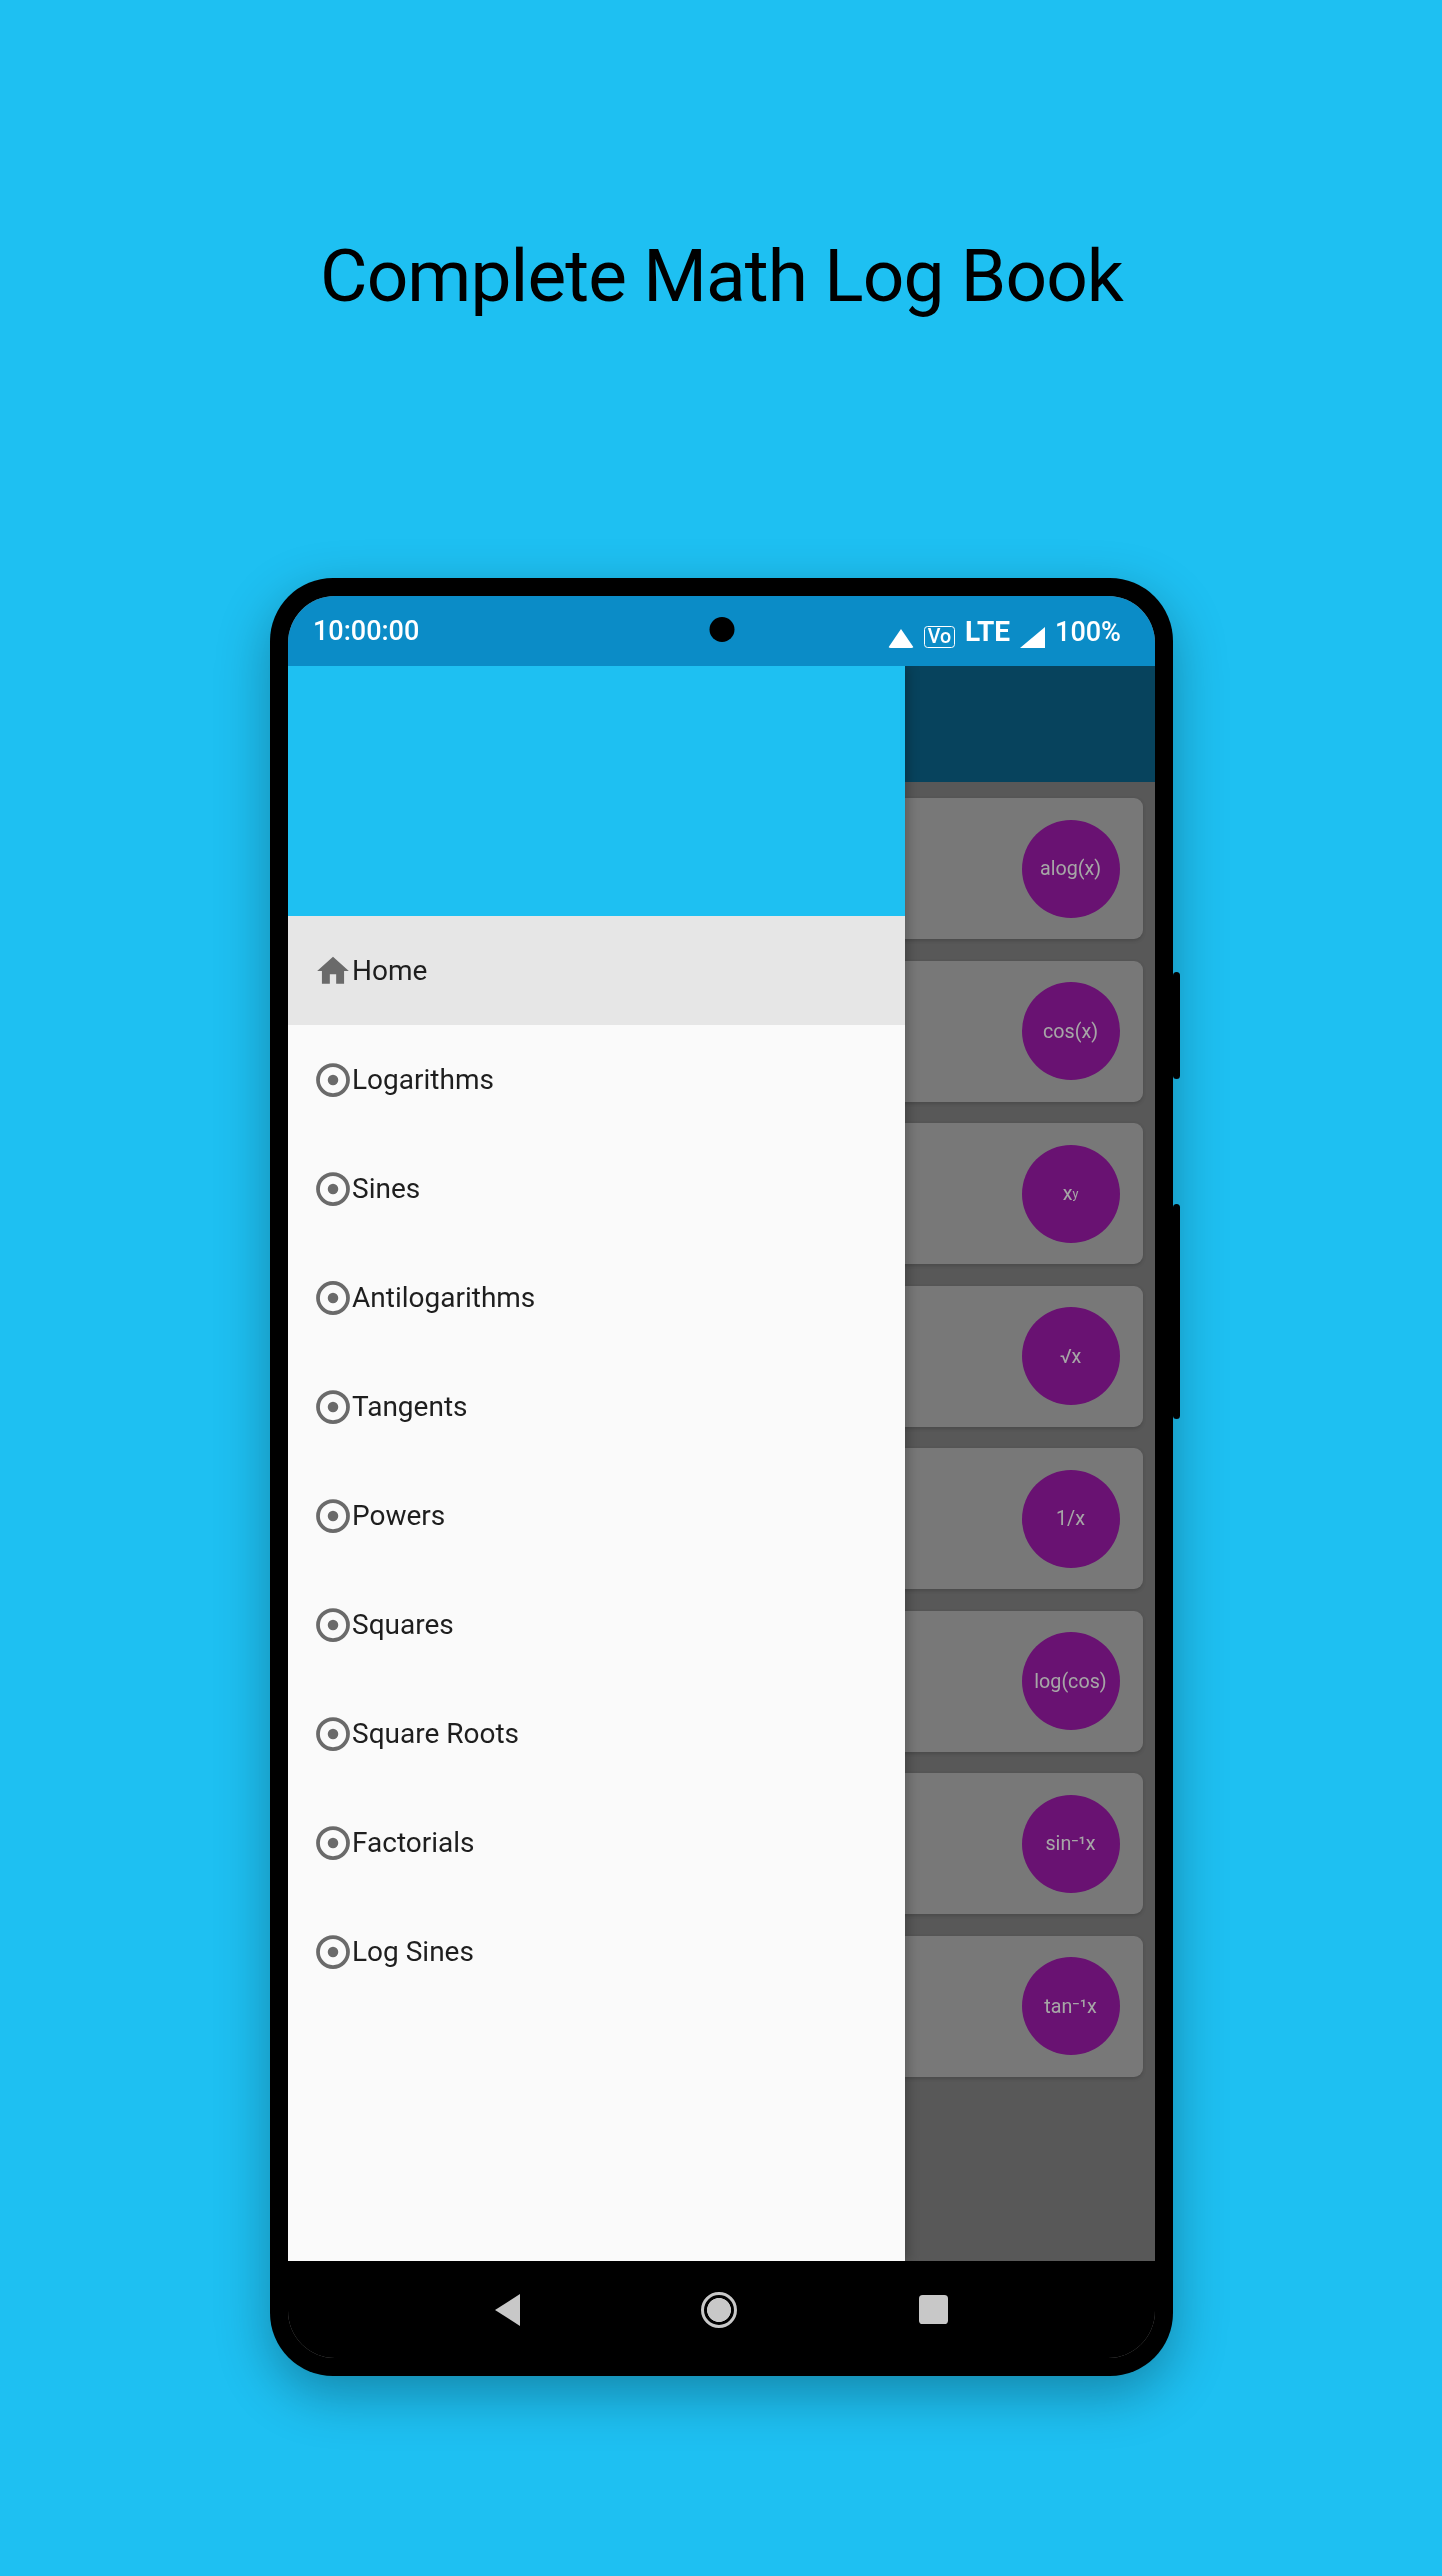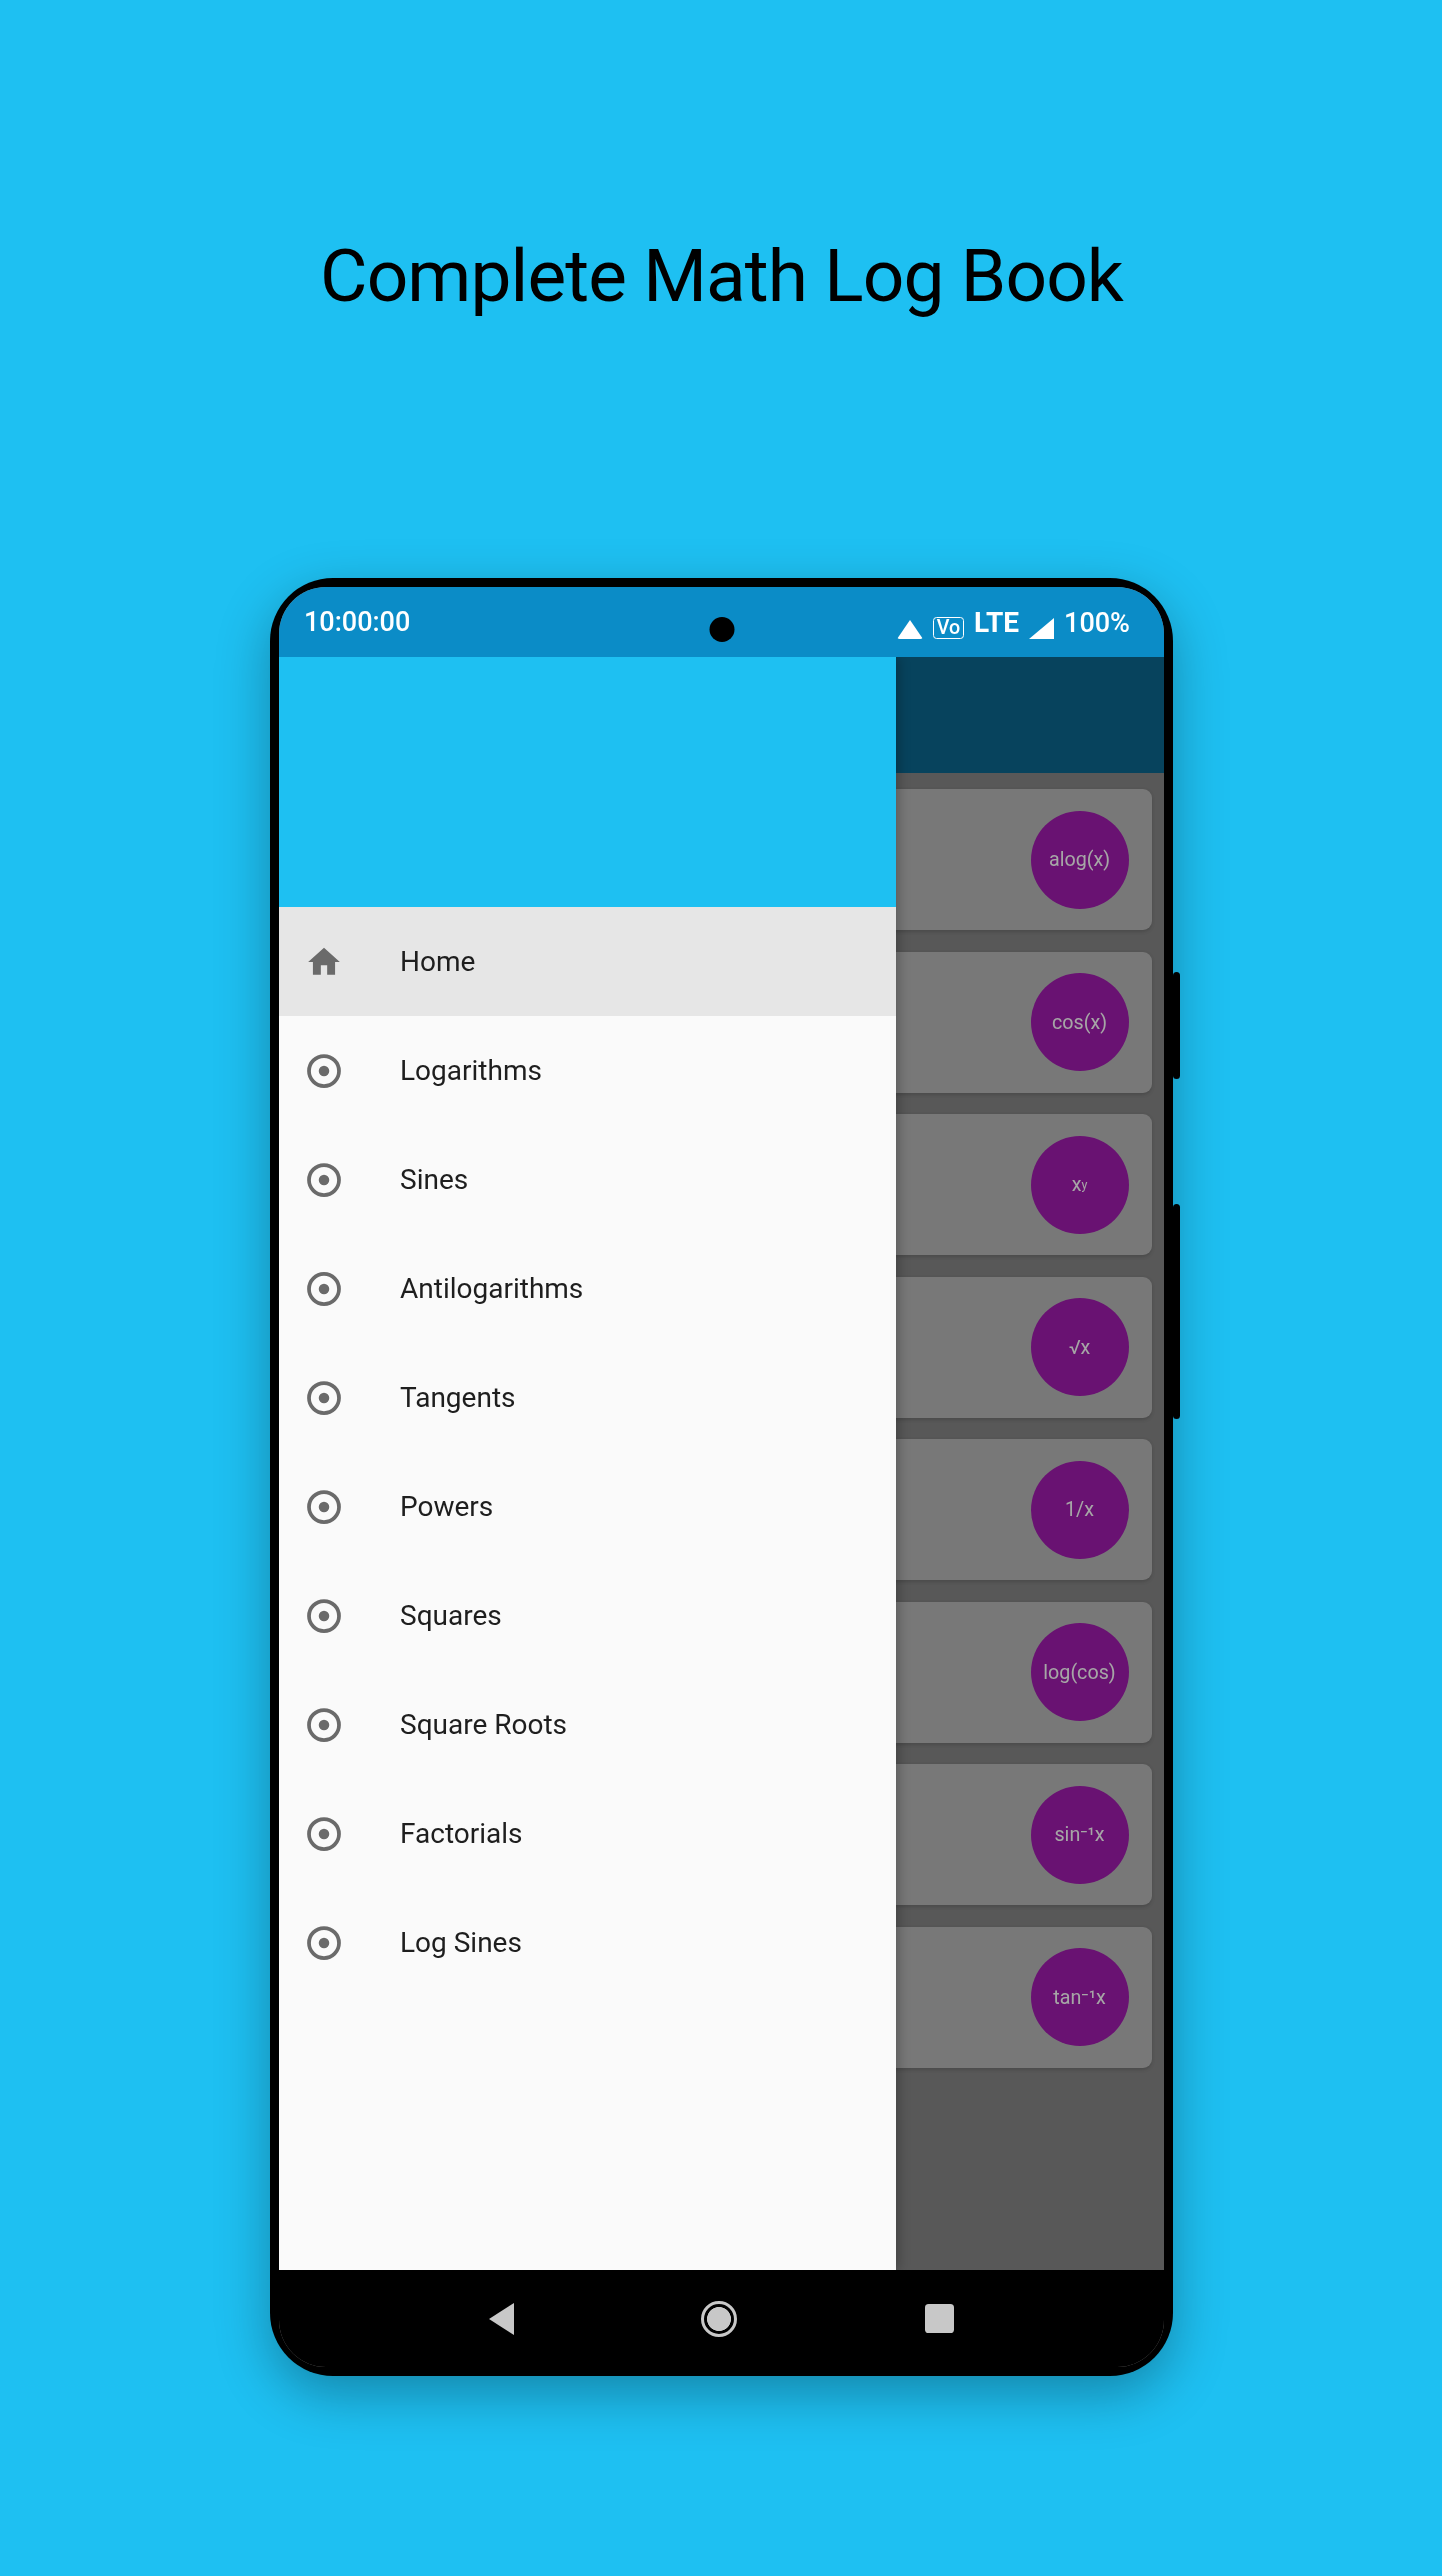--- a/index.html
+++ b/index.html
@@ -18,21 +18,21 @@
   font-weight: 400;
   margin-top: 233px;
   letter-spacing: -0.9px;
 }
 .phone-frame {
   margin-top: 259px;
   width: 903px;
   height: 1798px;
   background: #000;
   border-radius: 63px;
-  padding: 9px;
+  padding: 18px;
   position: relative;
   box-shadow: 0 18px 54px rgba(0,0,0,0.3);
 }
 .phone-notch {
   position: absolute;
   top: 39px;
   left: 50%;
   transform: translateX(-50%);
   width: 25px;
   height: 25px;
@@ -135,21 +135,20 @@
 }
 .drawer-items {
   flex: 1;
   overflow: hidden;
 }
 .drawer-item {
   height: 109px;
   display: flex;
   align-items: center;
   padding-left: 25px;
-  gap: 57px;
 }
 .drawer-item.selected {
   background: #e6e6e6;
 }
 .drawer-icon {
   width: 39px;
   height: 39px;
   display: flex;
   align-items: center;
   justify-content: center;

